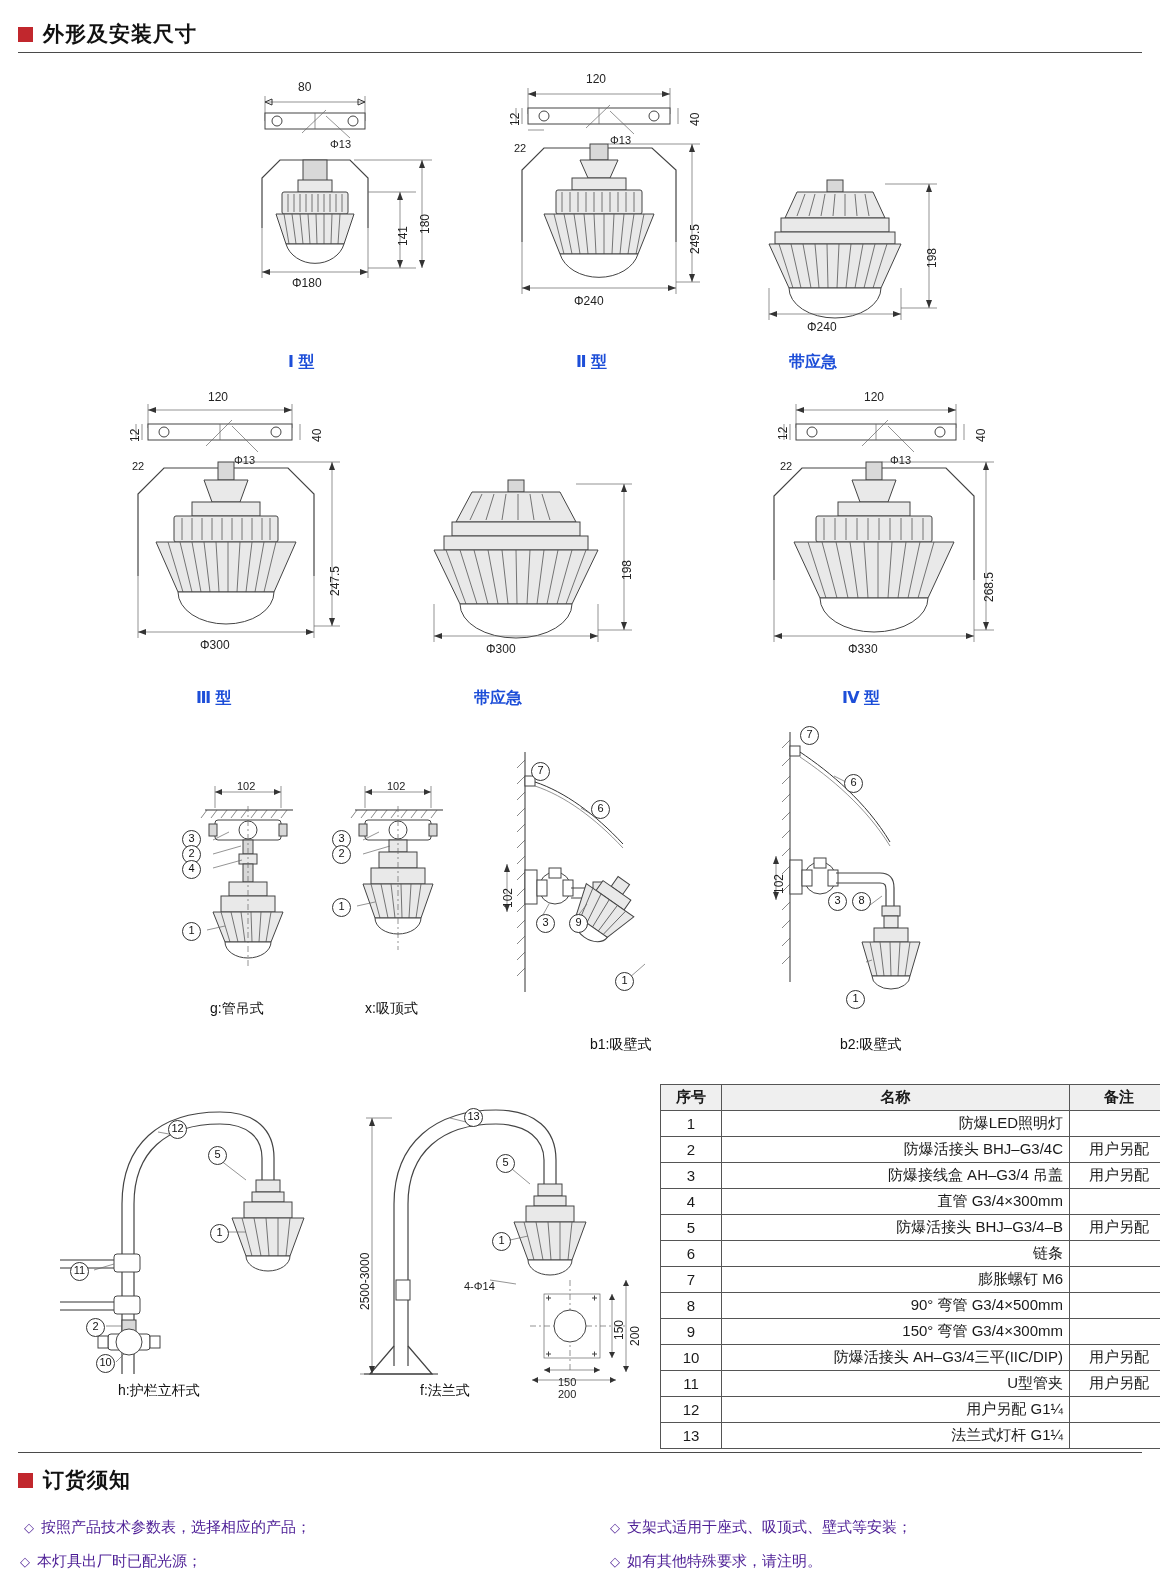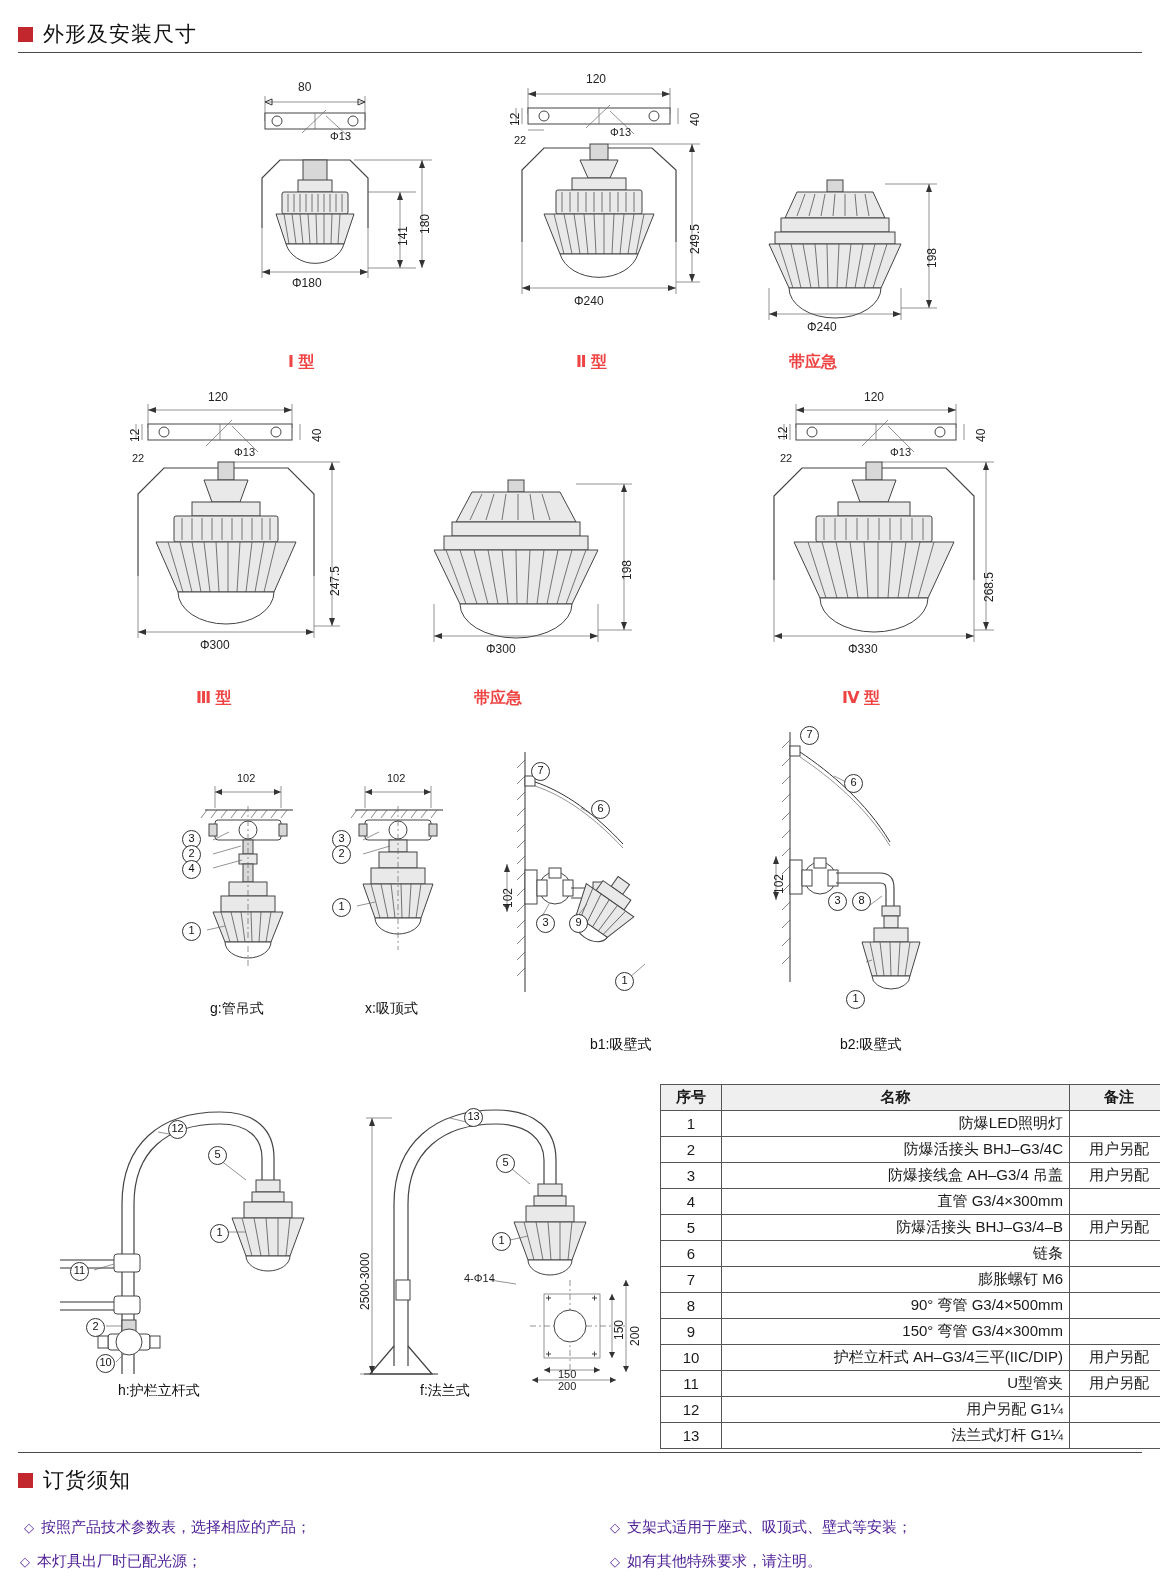--- a/index.html
+++ b/index.html
@@ -15,36 +15,36 @@
 
   
   .sec-head{
     display:flex;align-items:center;gap:10px;
     position:absolute;
   }
   .sec-head .sq{
     width:15px;height:15px;background:#c1272d;display:block;
   }
   .sec-head .txt{
-    font-size:21px;font-weight:normal;color:#111;letter-spacing:1px;
+    font-size:21px;font-weight:bold;color:#111;letter-spacing:1px;
   }
   #head-outline{left:18px;top:20px;}
   #head-order{left:18px;top:1466px;}
 
   .rule{position:absolute;left:18px;width:1124px;height:1px;background:#4a4a4a;}
   #rule-top{top:52px;}
   #rule-bottom{top:1452px;}
 
   
   .draw{position:absolute;}
   .lbl{position:absolute;font-size:12px;color:#222;white-space:nowrap;}
-  .lbl.sm{font-size:11px;}
+  .lbl.sm{font-size:11px;margin-top:8px;}
   .vlbl{position:absolute;font-size:12px;color:#222;white-space:nowrap;
         transform-origin:0 0;transform:rotate(-90deg);}
-  .redlbl{position:absolute;font-size:16px;color:#ef4444;font-weight:bold;white-space:nowrap;}
+  .redlbl{position:absolute;font-size:16px;color:#1d4ed8;font-weight:bold;white-space:nowrap;}
   .cap{position:absolute;font-size:14px;color:#111;white-space:nowrap;}
 
   svg{display:block;overflow:visible;}
   .ln{stroke:#333;stroke-width:1;fill:none;}
   .ln2{stroke:#444;stroke-width:1.2;fill:none;}
   .thin{stroke:#666;stroke-width:.7;fill:none;}
   .dash{stroke:#666;stroke-width:.7;fill:none;stroke-dasharray:6 3 2 3;}
   .fillg{fill:#e9e9e9;stroke:#444;stroke-width:1;}
   .fillw{fill:#fff;stroke:#444;stroke-width:1;}
   .filld{fill:#d8d8d8;stroke:#444;stroke-width:1;}
@@ -877,21 +877,21 @@
           <td class="n">90° 弯管 G3/4×500mm</td>
           <td class="r"></td>
         </tr>
       <tr>
           <td class="c">9</td>
           <td class="n">150° 弯管 G3/4×300mm</td>
           <td class="r"></td>
         </tr>
       <tr>
           <td class="c">10</td>
-          <td class="n">护栏立杆式 AH–G3/4三平(IIC/DIP)</td>
+          <td class="n">防爆活接头 AH–G3/4三平(IIC/DIP)</td>
           <td class="r">用户另配</td>
         </tr>
       <tr>
           <td class="c">11</td>
           <td class="n">U型管夹</td>
           <td class="r">用户另配</td>
         </tr>
       <tr>
           <td class="c">12</td>
           <td class="n">用户另配 G1¼</td>

